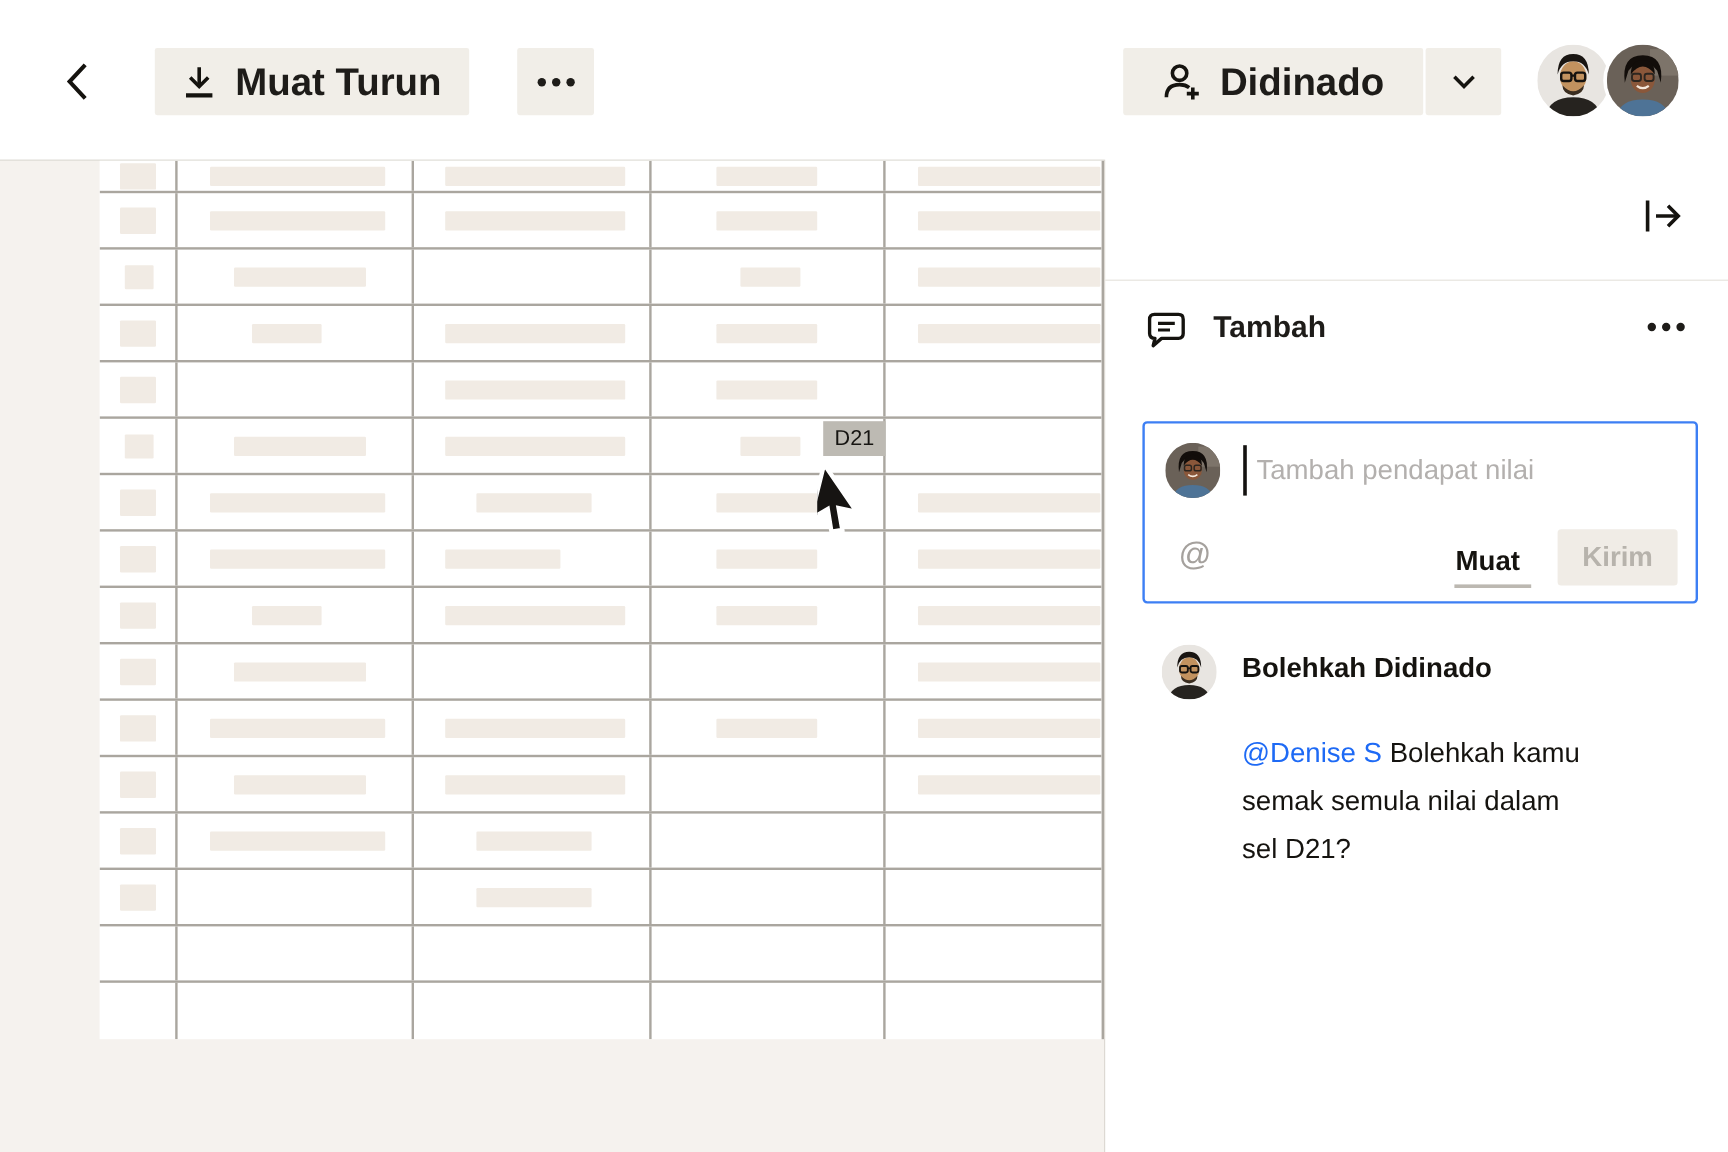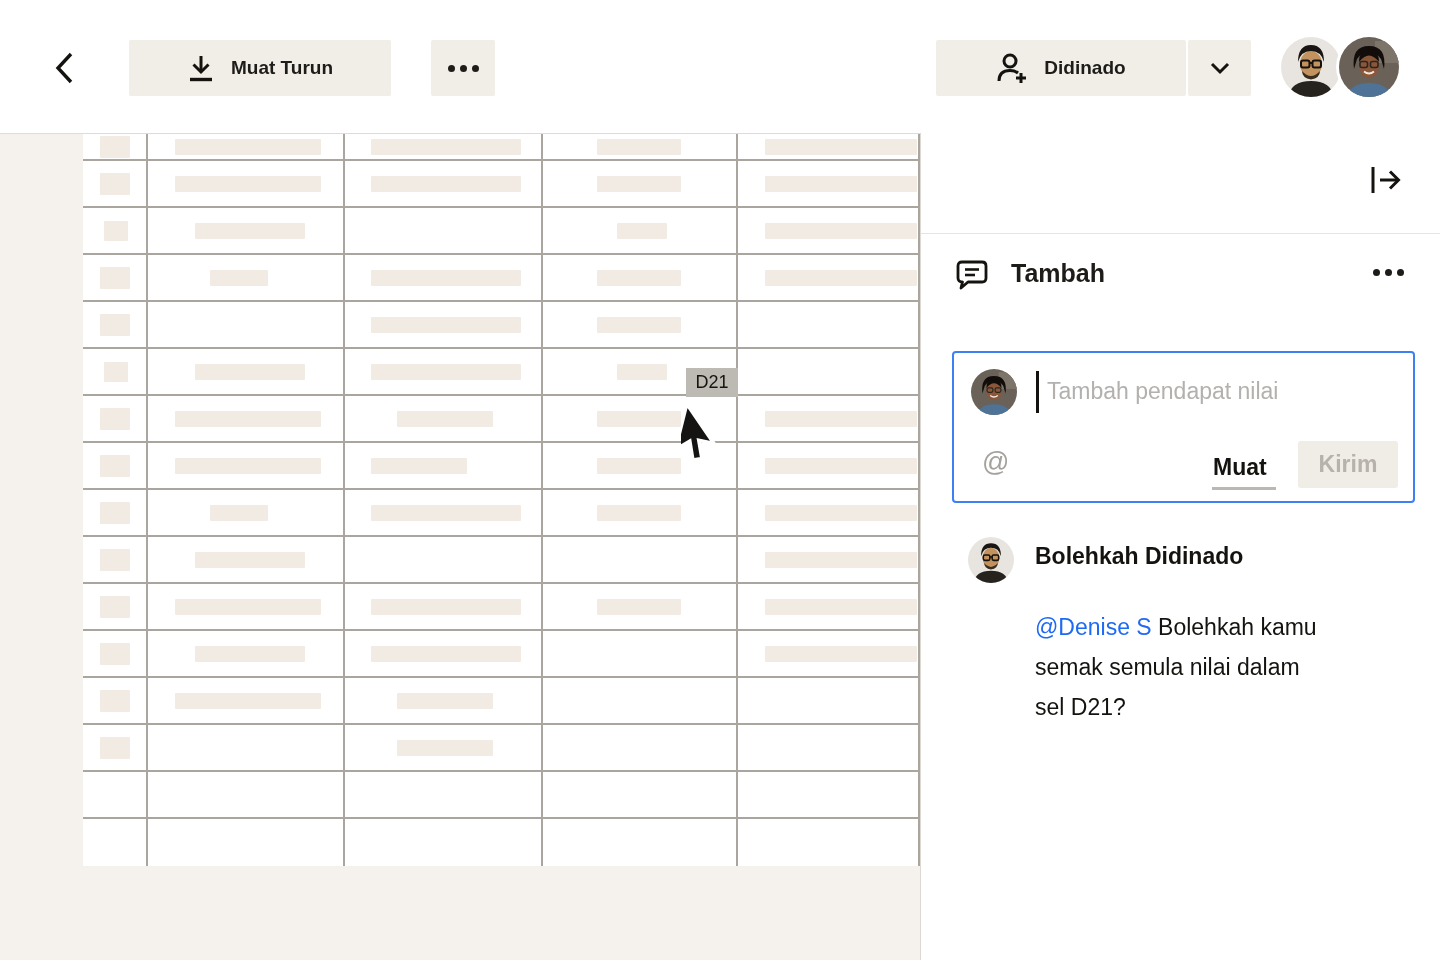--- a/index.html
+++ b/index.html
@@ -8,21 +8,21 @@
     background:#ffffff;
     font-family:"Liberation Sans","DejaVu Sans",sans-serif;
     color:#1e1c19;
   }
   
   .header{position:absolute;left:0;top:0;width:1440px;height:133px;background:#fff;}
   .iconbtn,.btn{
     position:absolute;top:40px;height:56px;display:flex;align-items:center;justify-content:center;
     background:#f1eee8;border:none;border-radius:2px;cursor:pointer;box-sizing:border-box;
   }
-  .btn{font-weight:bold;font-size:19px;color:#1e1c19;gap:16px;}
+  .btn{font-weight:bold;font-size:32px;color:#1e1c19;gap:16px;}
   .back{position:absolute;left:46px;top:48px;width:36px;height:40px;display:flex;align-items:center;justify-content:center;background:transparent;border:none;cursor:pointer;}
   .btn-download{left:129px;width:262px;}
   .btn-more{left:431px;width:64px;background:#f1eee8;}
   .btn-share{left:936px;width:250px;}
   .btn-caret{left:1188px;width:63px;}
   .dots{display:flex;gap:5px;}
   .dots i{width:7px;height:7px;border-radius:50%;background:#1e1c19;}
   .avatar{
     position:absolute;top:37px;width:60px;height:60px;border-radius:50%;overflow:hidden;cursor:pointer;
   }
@@ -387,21 +387,21 @@
         <div class="sheet-cell" style="width: 180px;"></div>
       </div>
       <div class="sheet-row" style="height: 47px;">
         <div class="sheet-cell" style="width: 65px;"></div>
         <div class="sheet-cell" style="width: 198px;"></div>
         <div class="sheet-cell" style="width: 198px;"></div>
         <div class="sheet-cell" style="width: 196px;"></div>
         <div class="sheet-cell" style="width: 180px;"></div>
       </div>
     </div>
-  <div class="grid-overlays" style="position:absolute;left:83px;top:17px;width:837px;height:732px;pointer-events:none;">
+  <div class="grid-overlays" style="position:absolute;left:83px;top:0;width:837px;height:732px;pointer-events:none;">
     <div class="cell-badge">D21</div>
     <div class="cursor">
       <svg width="46" height="74" viewBox="0 0 46 74">
         <g transform="rotate(14 6 6)">
           <path d="M5,3 L5,50 L17,38.5 L24.5,56 L33,52.5 L25.5,35.5 L41,35 Z" fill="#161412" stroke="#ffffff" stroke-width="3.6" stroke-linejoin="miter"></path>
         </g>
       </svg>
     </div>
   </div>
 </div>

